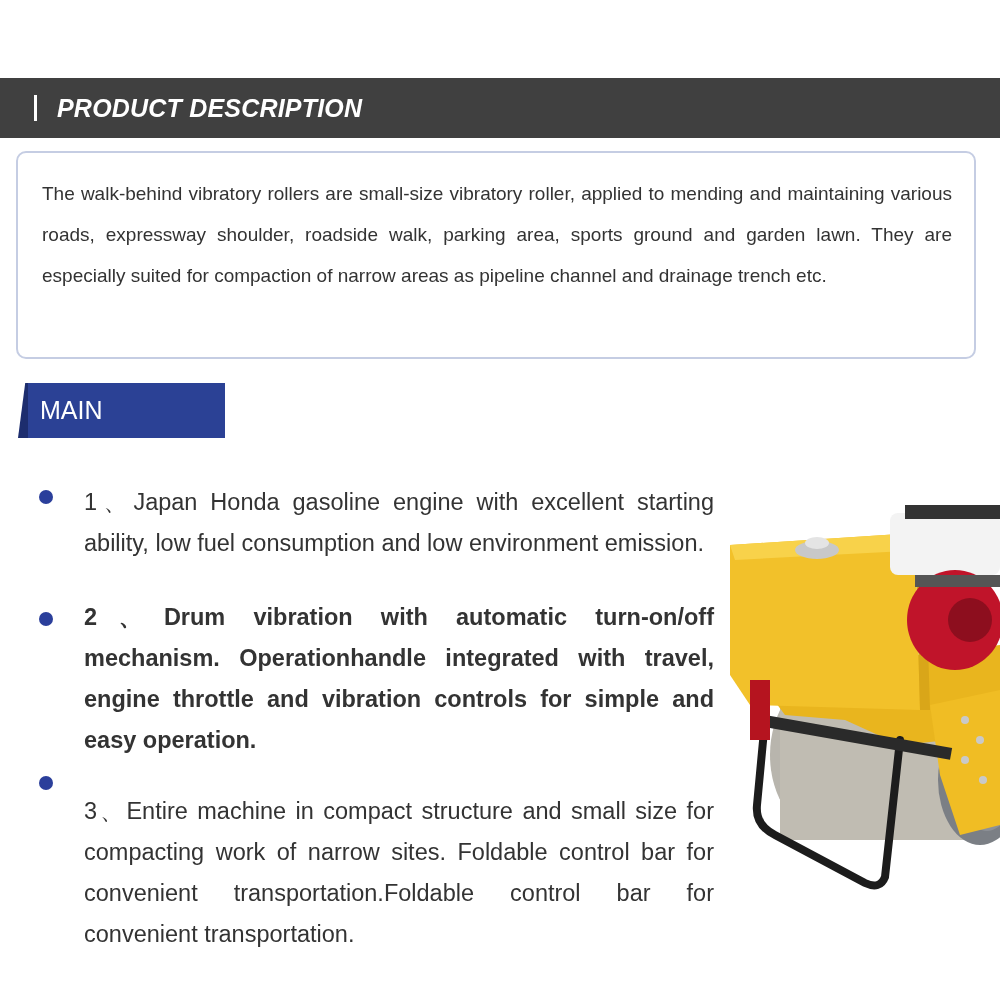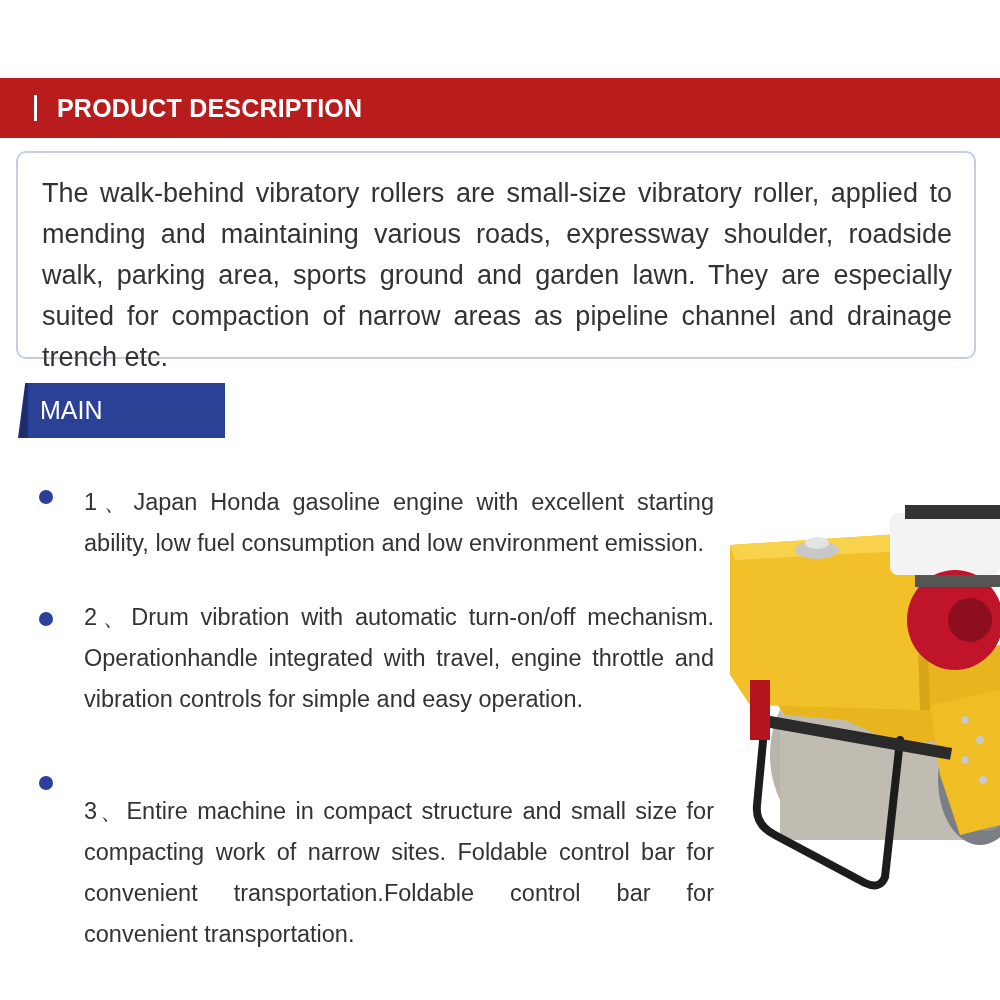--- a/index.html
+++ b/index.html
@@ -2,36 +2,36 @@
 <html><head>
 <meta charset="utf-8">
 <style>
   html, body { margin: 0; padding: 0; }
   body {
     width: 1000px; height: 1000px; background: #ffffff; position: relative;
     overflow: hidden; font-family: "Liberation Sans", "DejaVu Sans", sans-serif; color: #333333;
   }
   .header-bar {
     position: absolute; left: 0; top: 78px; width: 1000px; height: 60px;
-    background: #b91c1c; display: flex; align-items: center;
+    background: #404040; display: flex; align-items: center; font-style: italic;
   }
   .header-bar .pipe {
     position: absolute; left: 34px; top: 17px; width: 3px; height: 26px; background: #ffffff;
   }
   .header-bar .title {
     position: absolute; left: 57px; top: 0; line-height: 60px;
     color: #ffffff; font-weight: bold; font-size: 25px; letter-spacing: 0.2px;
   }
   .desc-box {
     position: absolute; left: 16px; top: 151px; width: 960px; height: 208px;
     border: 2px solid #c5cde3; border-radius: 10px; box-sizing: border-box;
   }
   .desc-text {
     position: absolute; left: 42px; top: 173px; width: 910px;
-    font-size: 27px; line-height: 41px; color: #333333; text-align: justify;
+    font-size: 19px; line-height: 41px; color: #333333; text-align: justify;
     text-align-last: left;
   }
   .feature-tag {
     position: absolute; left: 18px; top: 383px; width: 207px; height: 55px;
   }
   .feature-tag .slant {
     position: absolute; left: 0; top: 0; width: 12px; height: 55px;
     background: #1d2d6e; clip-path: polygon(100% 0, 100% 100%, 0 100%, 60% 0);
   }
   .feature-tag .body {
@@ -73,21 +73,21 @@
   <div class="label">MAIN PRODUCT</div>
 </div>
 
 <div class="features">
   <div class="feature-item">
     <div class="bullet" style="top:490px;"></div>
     <div class="feature-text" style="top:475px;margin-top:7px;">1、Japan Honda gasoline engine with excellent starting ability, low fuel consumption and low environment emission.</div>
   </div>
   <div class="feature-item">
     <div class="bullet" style="top:612px;"></div>
-    <div class="feature-text" style="top:597px;">2、Drum vibration with automatic turn-on/off mechanism. Operationhandle integrated with travel, engine throttle and vibration controls for simple and easy operation.</div>
+    <div class="feature-text" style="top:597px;font-weight:bold;">2、Drum vibration with automatic turn-on/off mechanism. Operationhandle integrated with travel, engine throttle and vibration controls for simple and easy operation.</div>
   </div>
   <div class="feature-item">
     <div class="bullet" style="top:776px;"></div>
     <div class="feature-text" style="top:791px;">3、Entire machine in compact structure and small size for compacting work of narrow sites. Foldable control bar for convenient transportation.Foldable control bar for convenient transportation.</div>
   </div>
 </div>
 
 <div class="roller">
   <svg width="275" height="385" viewBox="0 0 275 385" xmlns="http://www.w3.org/2000/svg">
 

